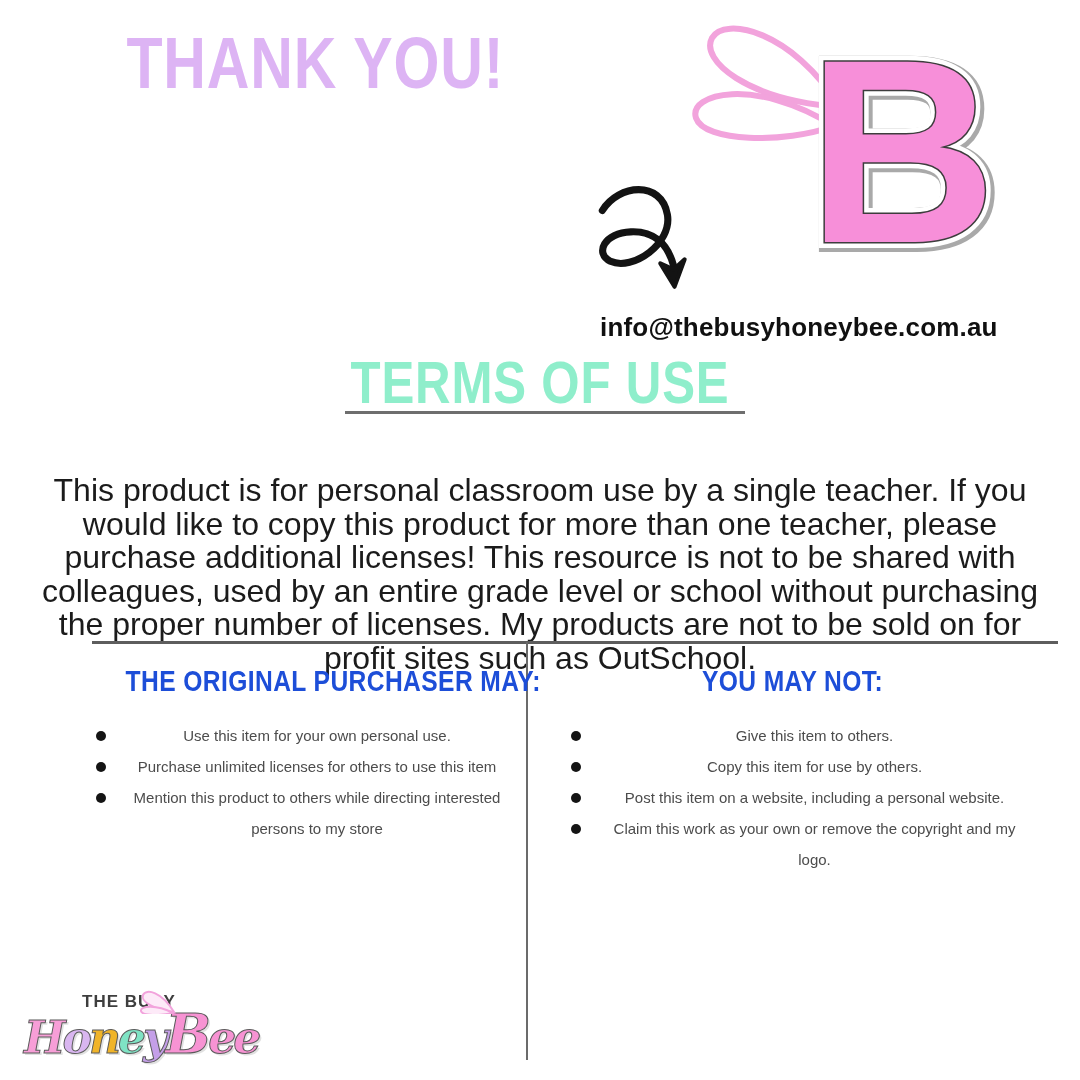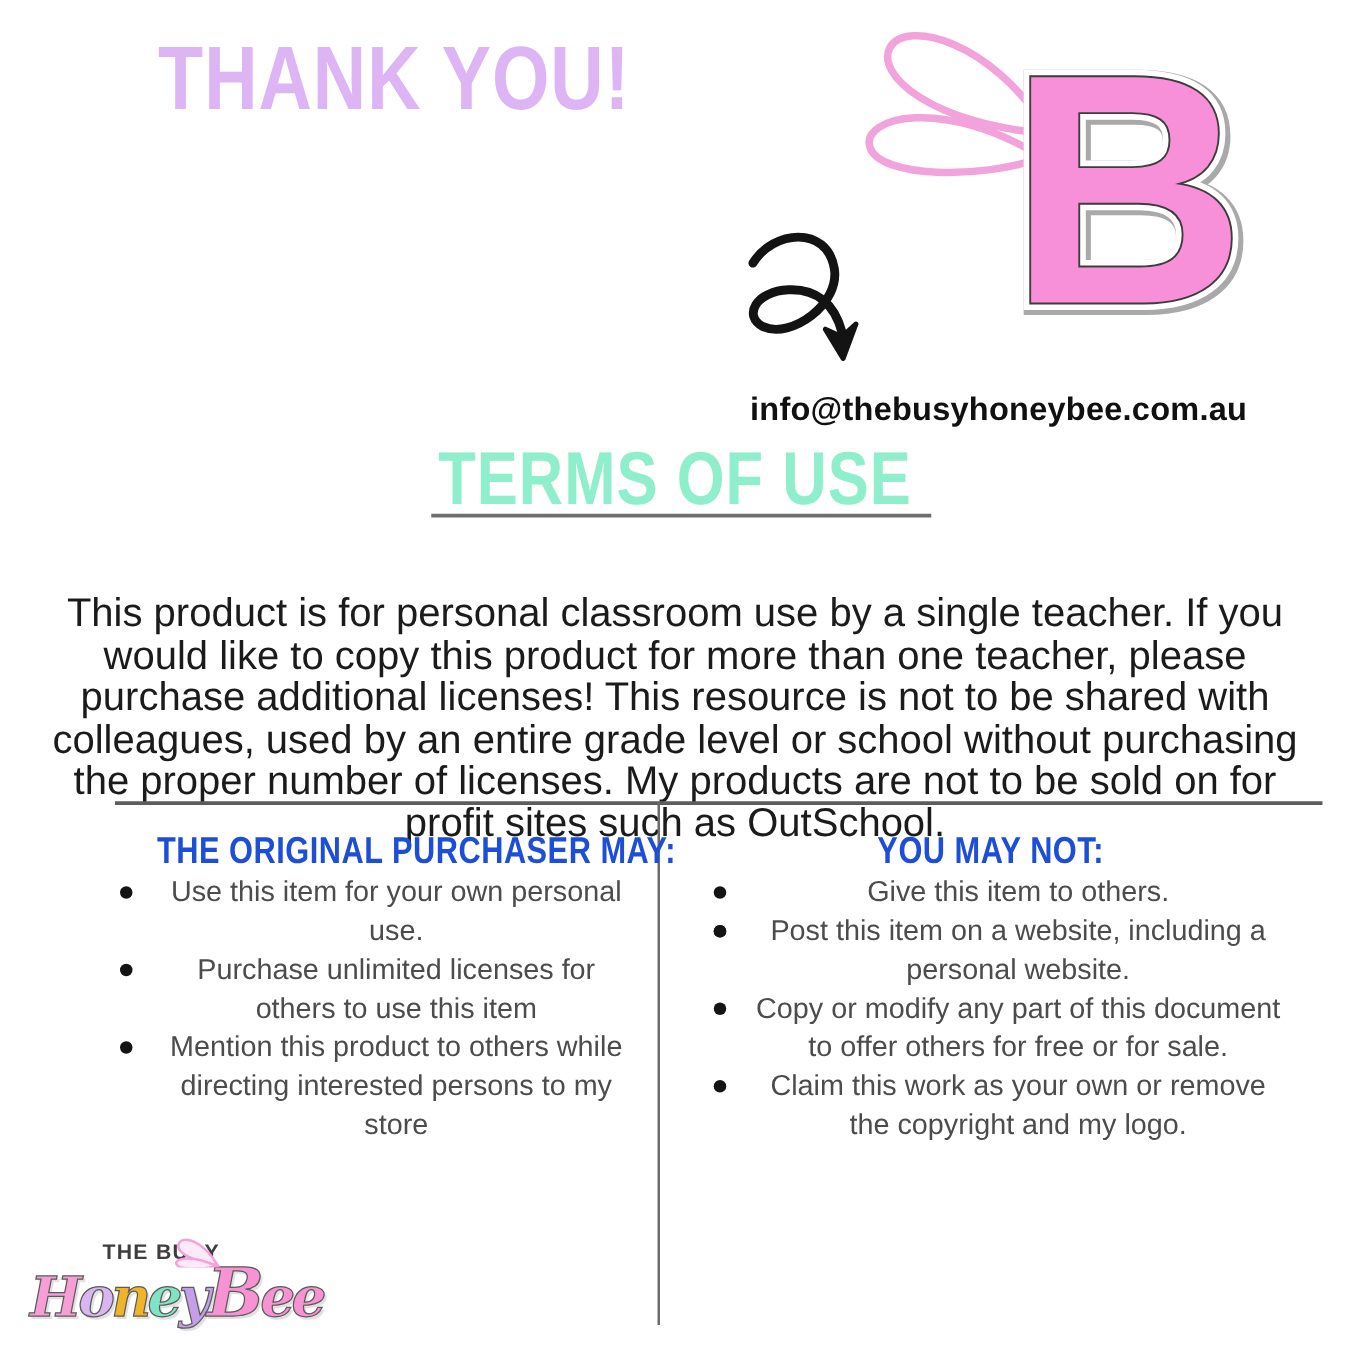--- a/index.html
+++ b/index.html
@@ -101,21 +101,22 @@
   .col-right { left: 555px; width: 475px; }
   .col-header {
     text-align: center;
     font-size: 30px;
     font-weight: bold;
     color: #1d4ed8;
     letter-spacing: 0.5px;
   }
   .bullet-list {
     list-style: none;
-    font-size: 23px;
+    margin-top: 22px;
+    font-size: 15px;
     line-height: 31px;
     color: #4c4c4c;
   }
   .bullet-list li {
     position: relative;
     padding-left: 44px;
     text-align: center;
   }
   .bullet-list .dot {
     position: absolute;
@@ -200,23 +201,22 @@
         <li><span class="dot"></span><span>Mention this product to others while directing interested persons to my store</span></li>
       </ul>
   </div>
 
   <div class="col col-right">
     <div class="col-header">
       <span class="condensed">YOU MAY NOT:</span>
     </div>
     <ul class="bullet-list">
         <li><span class="dot"></span><span>Give this item to others.</span></li>
-        <li><span class="dot"></span></li>
+        <li><span class="dot"></span><span>Copy this item for use by others.</span></li>
         <li><span class="dot"></span><span>Post this item on a website, including a personal website.</span></li>
-        <li><span class="dot"></span><span>Copy or modify any part of this document to offer others for free or for sale.</span></li>
         <li><span class="dot"></span><span>Claim this work as your own or remove the copyright and my logo.</span></li>
       </ul>
   </div>
 
   <div class="footer-logo">
     <div class="footer-top">THE BUSY</div>
     <div class="honeybee"><span style="color: rgb(247, 158, 215);">H</span><span style="color: rgb(217, 182, 240);">o</span><span style="color: rgb(240, 180, 41);">n</span><span style="color: rgb(127, 227, 196);">e</span><span style="color: rgb(196, 159, 232);">y</span><span style="color: rgb(247, 147, 211);">B</span><span style="color: rgb(247, 147, 211);">e</span><span style="color: rgb(247, 147, 211);">e</span></div>
     <svg class="footer-wings" viewBox="0 0 40 26" aria-hidden="true">
       <path d="M36 24 C 24 4, 8 0, 5 7 C 2 14, 18 22, 36 24 Z" fill="#fdeaf8" stroke="#f2a3dc" stroke-width="2"></path>
       <path d="M35 25 C 18 16, 2 18, 3 23 C 4 28, 22 28, 35 25 Z" fill="#fdeaf8" stroke="#f2a3dc" stroke-width="2"></path>

